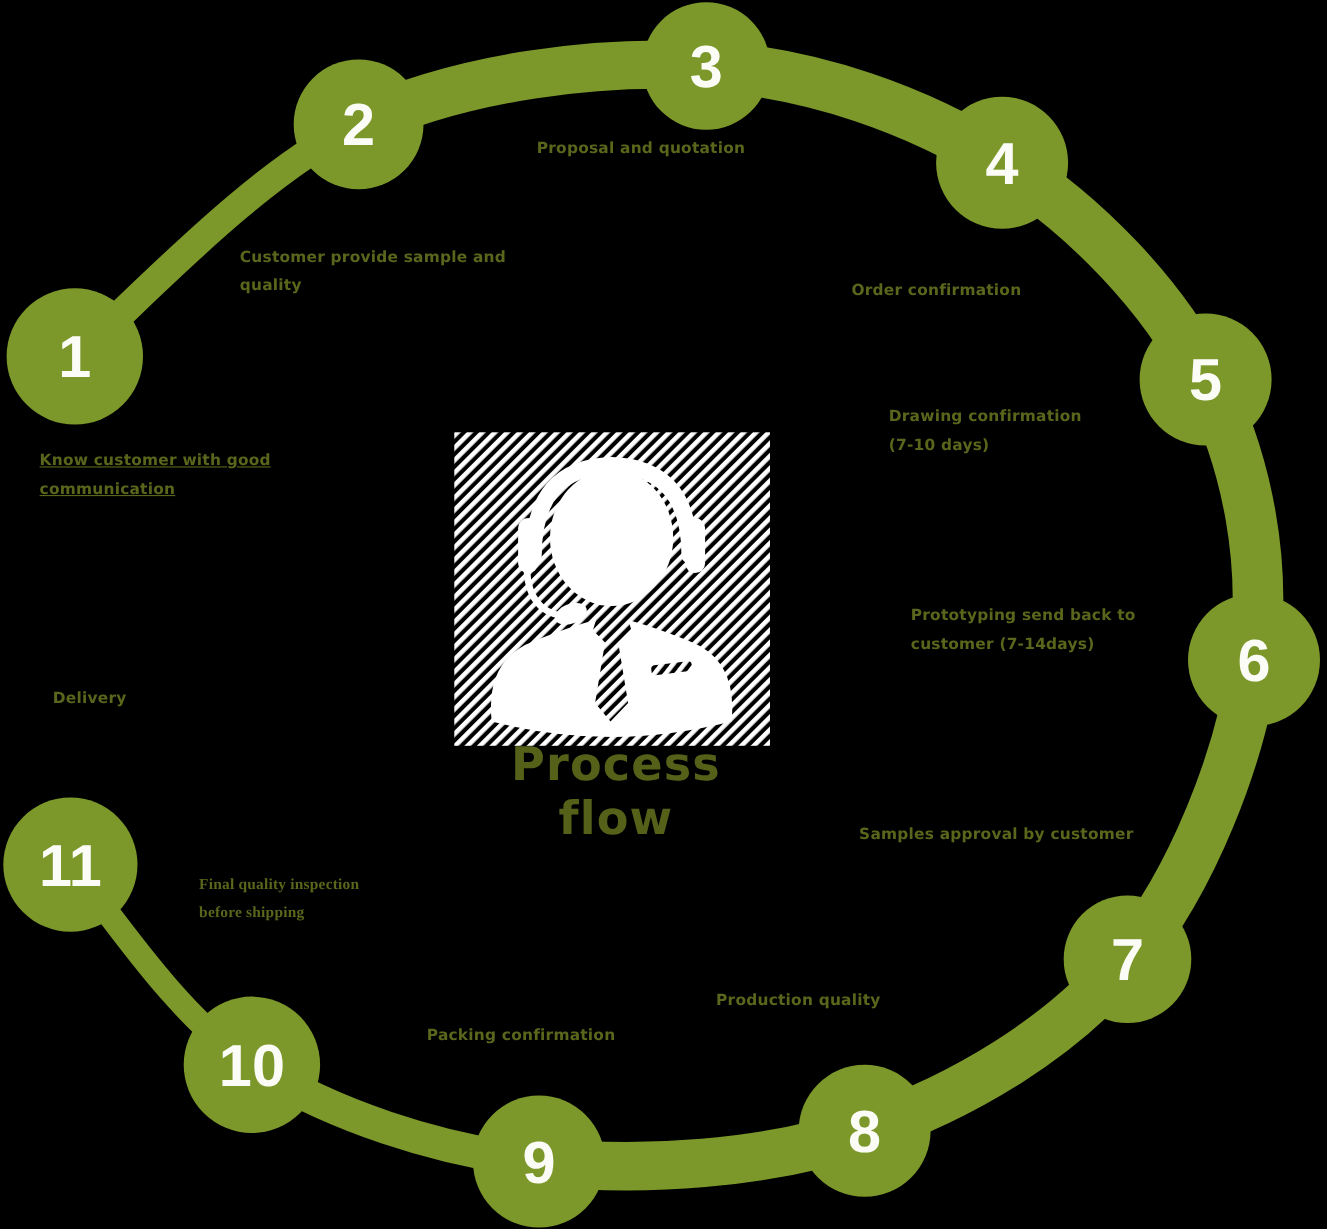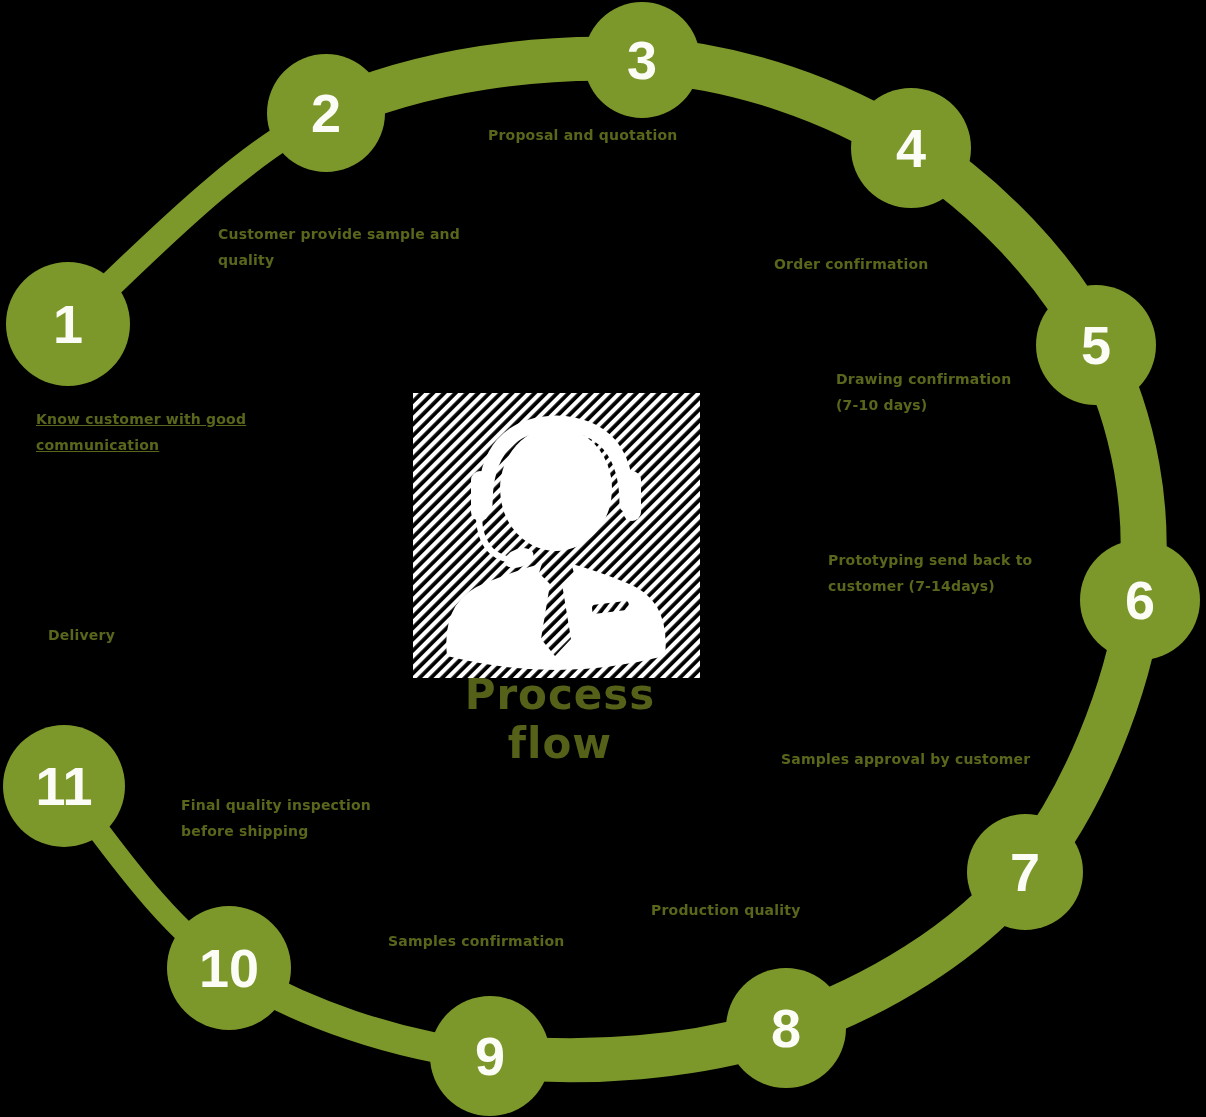--- a/index.html
+++ b/index.html
@@ -101,26 +101,26 @@
     </g>
   </svg>
 
   <div id="labels-layer">
       <div class="step-label" style="left: 36px; top: 406px; text-decoration: underline;">Know customer with good
 communication</div>
       <div class="step-label" style="left: 218px; top: 221px;">Customer provide sample and
 quality</div>
       <div class="step-label" style="left: 488px; top: 122px;">Proposal and quotation</div>
       <div class="step-label" style="left: 774px; top: 251px;">Order confirmation</div>
-      <div class="step-label" style="left: 836px; top: 366px;">Drawing confirmation
+      <div class="step-label" style="left: 808px; top: 366px;">Drawing confirmation
 (7-10 days)</div>
       <div class="step-label" style="left: 828px; top: 547px;">Prototyping send back to
 customer (7-14days)</div>
       <div class="step-label" style="left: 781px; top: 746px; text-align: right;">Samples approval by customer</div>
       <div class="step-label" style="left: 651px; top: 897px;">Production quality</div>
-      <div class="step-label" style="left: 388px; top: 928px;">Samples confirmation</div>
-      <div class="step-label" style="left: 181px; top: 792px;">Final quality inspection
+      <div class="step-label" style="left: 388px; top: 928px;">Packing confirmation</div>
+      <div class="step-label" style="left: 181px; top: 792px; font-family: Liberation Serif, serif;">Final quality inspection
 before shipping</div>
       <div class="step-label" style="left: 48px; top: 622px;">Delivery</div>
     </div>
 
   <div class="diagram-title">Process flow</div>
 </div>
 
 </body></html>

